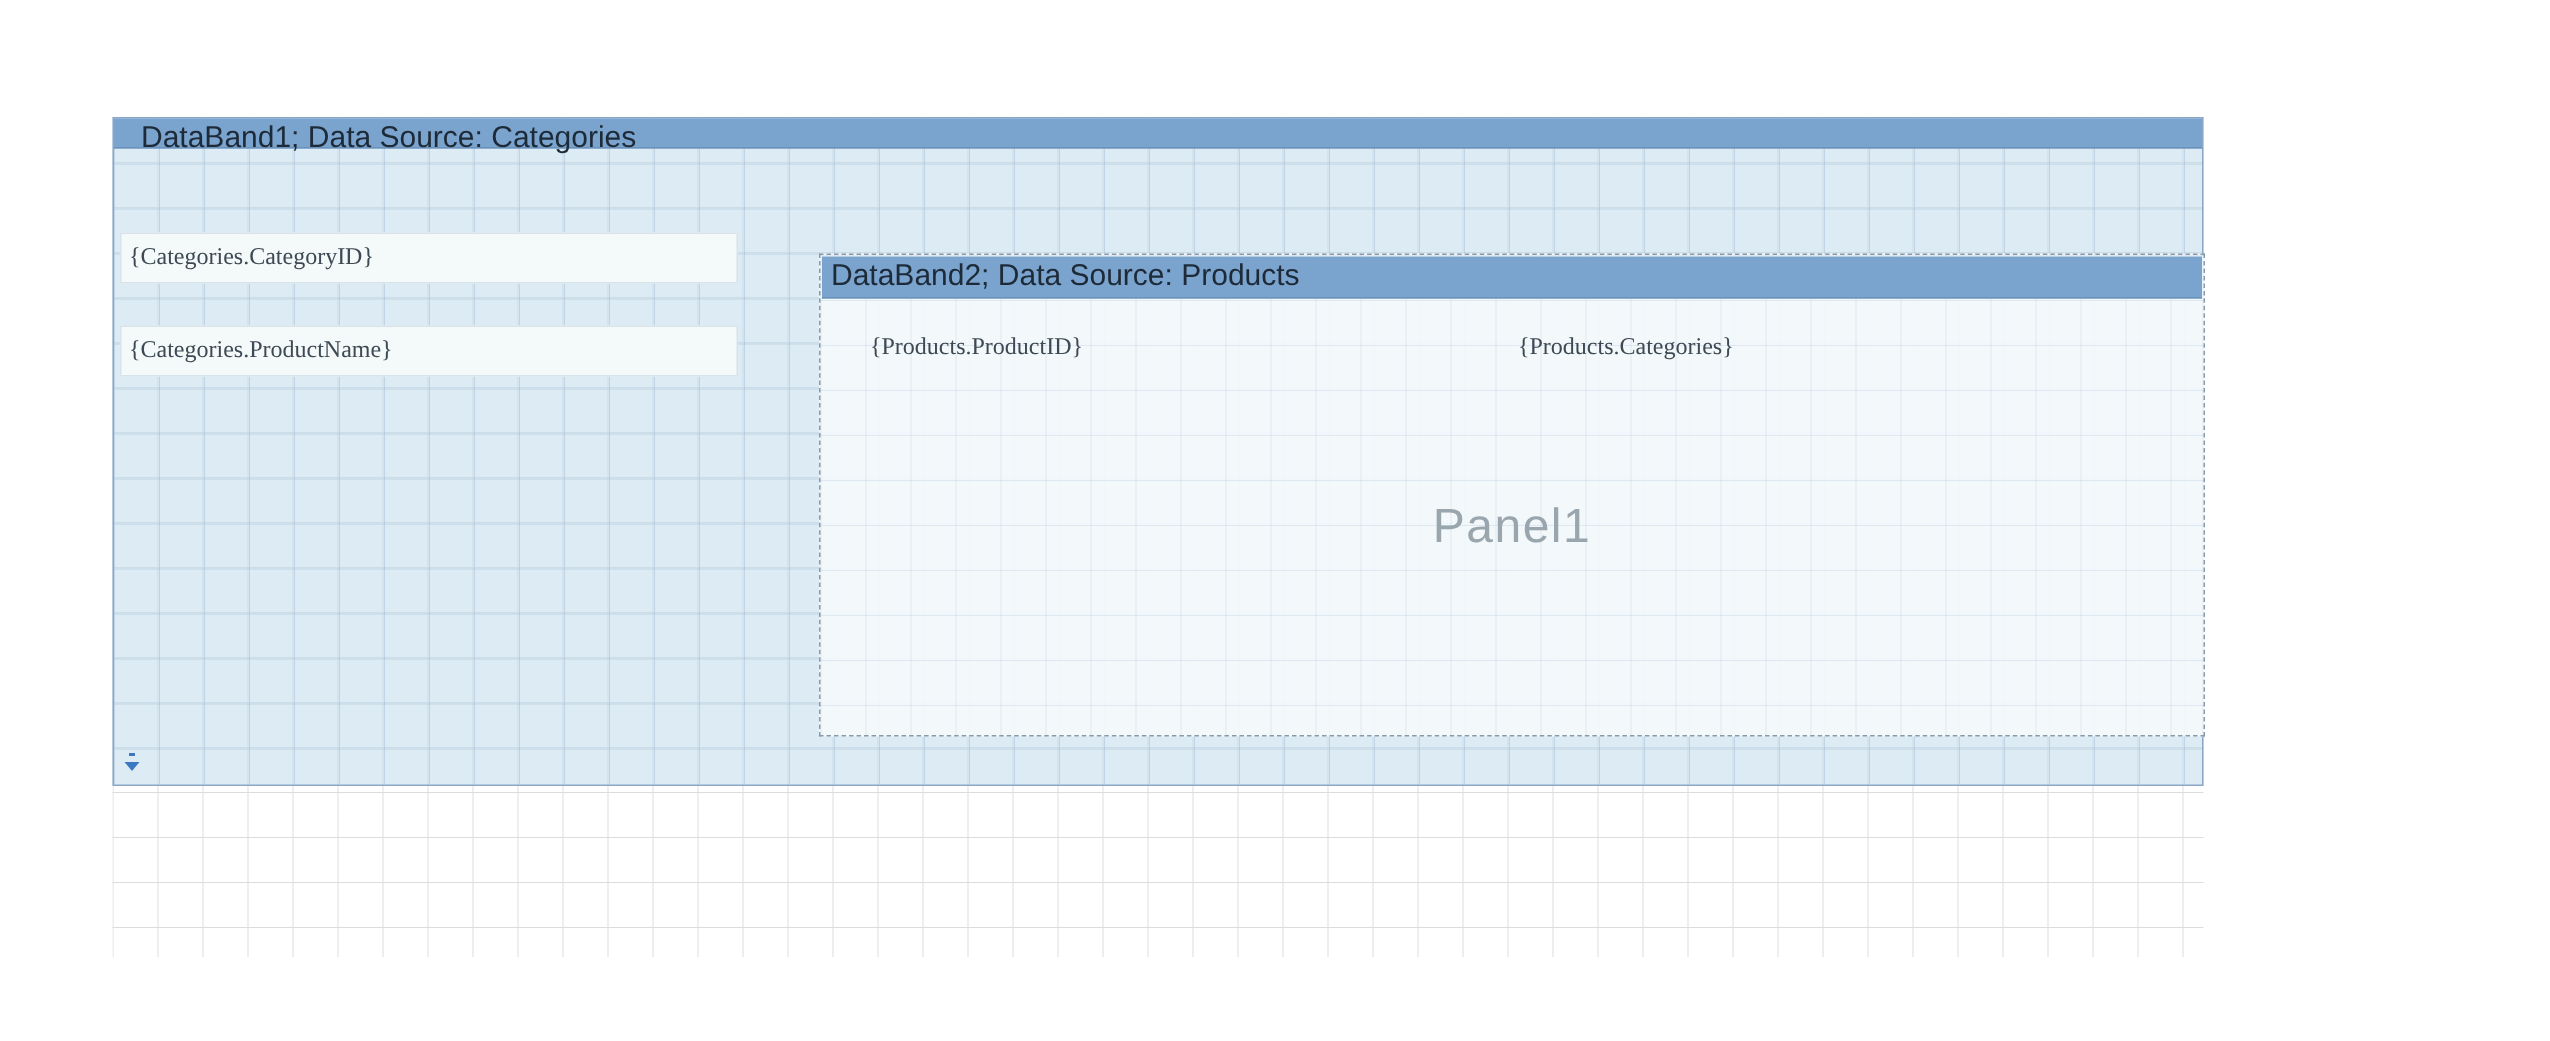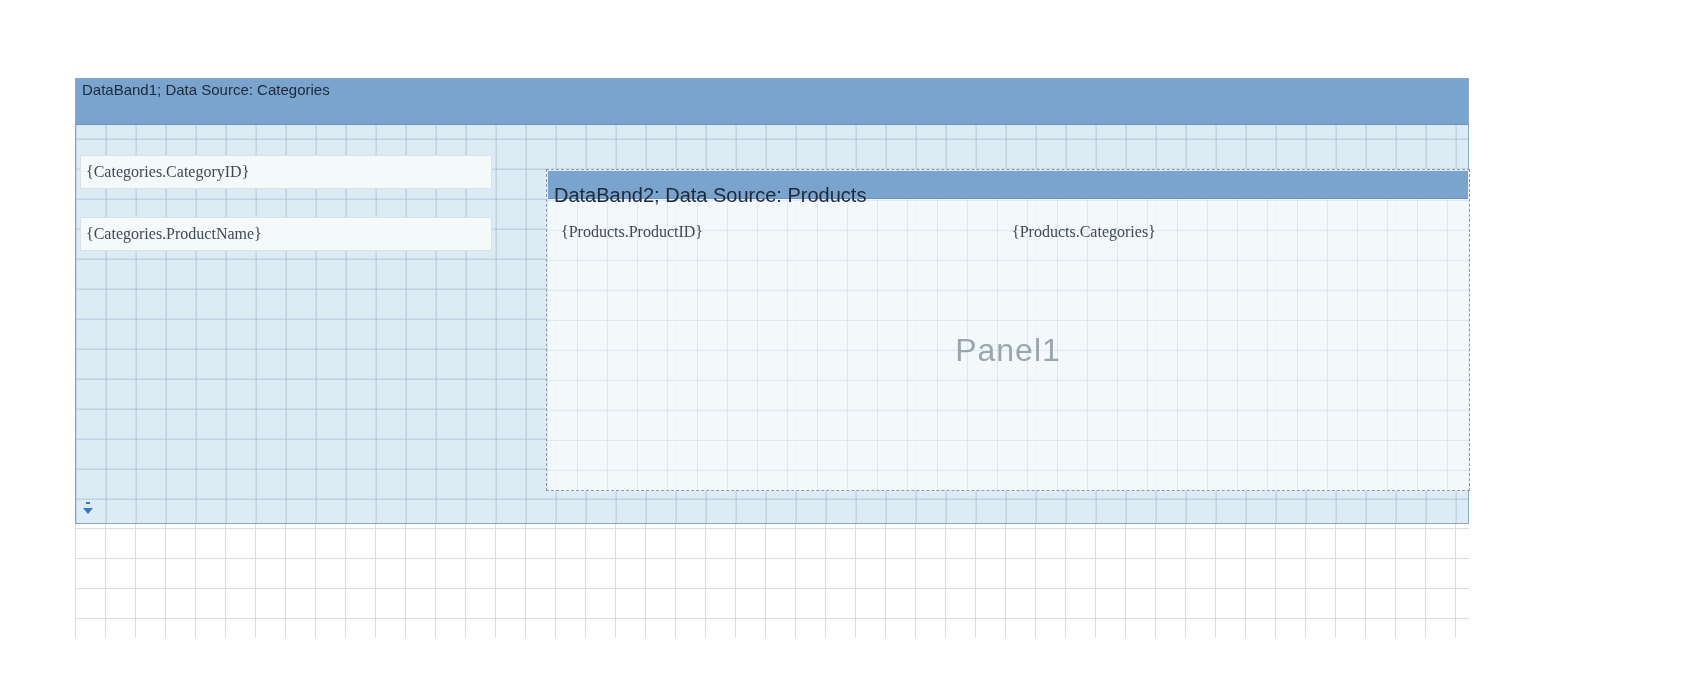--- a/index.html
+++ b/index.html
@@ -28,25 +28,25 @@
     background-image:
       linear-gradient(to right, rgba(140,170,200,0.35) 1px, transparent 1px),
       linear-gradient(to bottom, rgba(140,170,200,0.35) 1px, transparent 1px);
     background-size: 30px 30px;
   }
   
   .band1-header {
     position: absolute;
     left: 0; top: 0;
     width: 100%;
-    height: 46px;
+    height: 20px;
     background: #7aa3cd;
     color: #1d2a38;
-    font-size: 15px;
-    padding: 2px 6px;
+    font-size: 20px;
+    padding: 2px 18px;
     border-bottom: 1px solid #6b92bb;
   }
   
   .field-box {
     position: absolute;
     background: #f4f9fa;
     border: 1px solid #d6e3ea;
     font-size: 16px;
     color: #3d4a53;
     padding: 3px 5px;
@@ -73,25 +73,25 @@
   }
   
   .band2-header {
     position: absolute;
     left: 1px; top: 1px;
     width: calc(100% - 2px);
     height: 28px;
     background: #7aa3cd;
     color: #1d2a38;
     font-size: 20px;
-    padding: 13px 6px;
+    padding: 2px 6px;
     border-bottom: 1px solid #6b92bb;
   }
   
-  .field-prodid { left: 0; top: 46px; width: 370px; background: transparent; border: none; padding-left: 14px; }
+  .field-prodid { left: 19px; top: 46px; width: 370px; background: transparent; border: none; padding-left: 14px; }
   .field-prodname { left: 460px; top: 46px; width: 370px; background: transparent; border: none; }
   
   .panel-watermark {
     position: absolute;
     left: 0; top: 0; width: 100%; height: 100%;
     display: flex;
     align-items: center;
     justify-content: center;
     pointer-events: none;
   }

